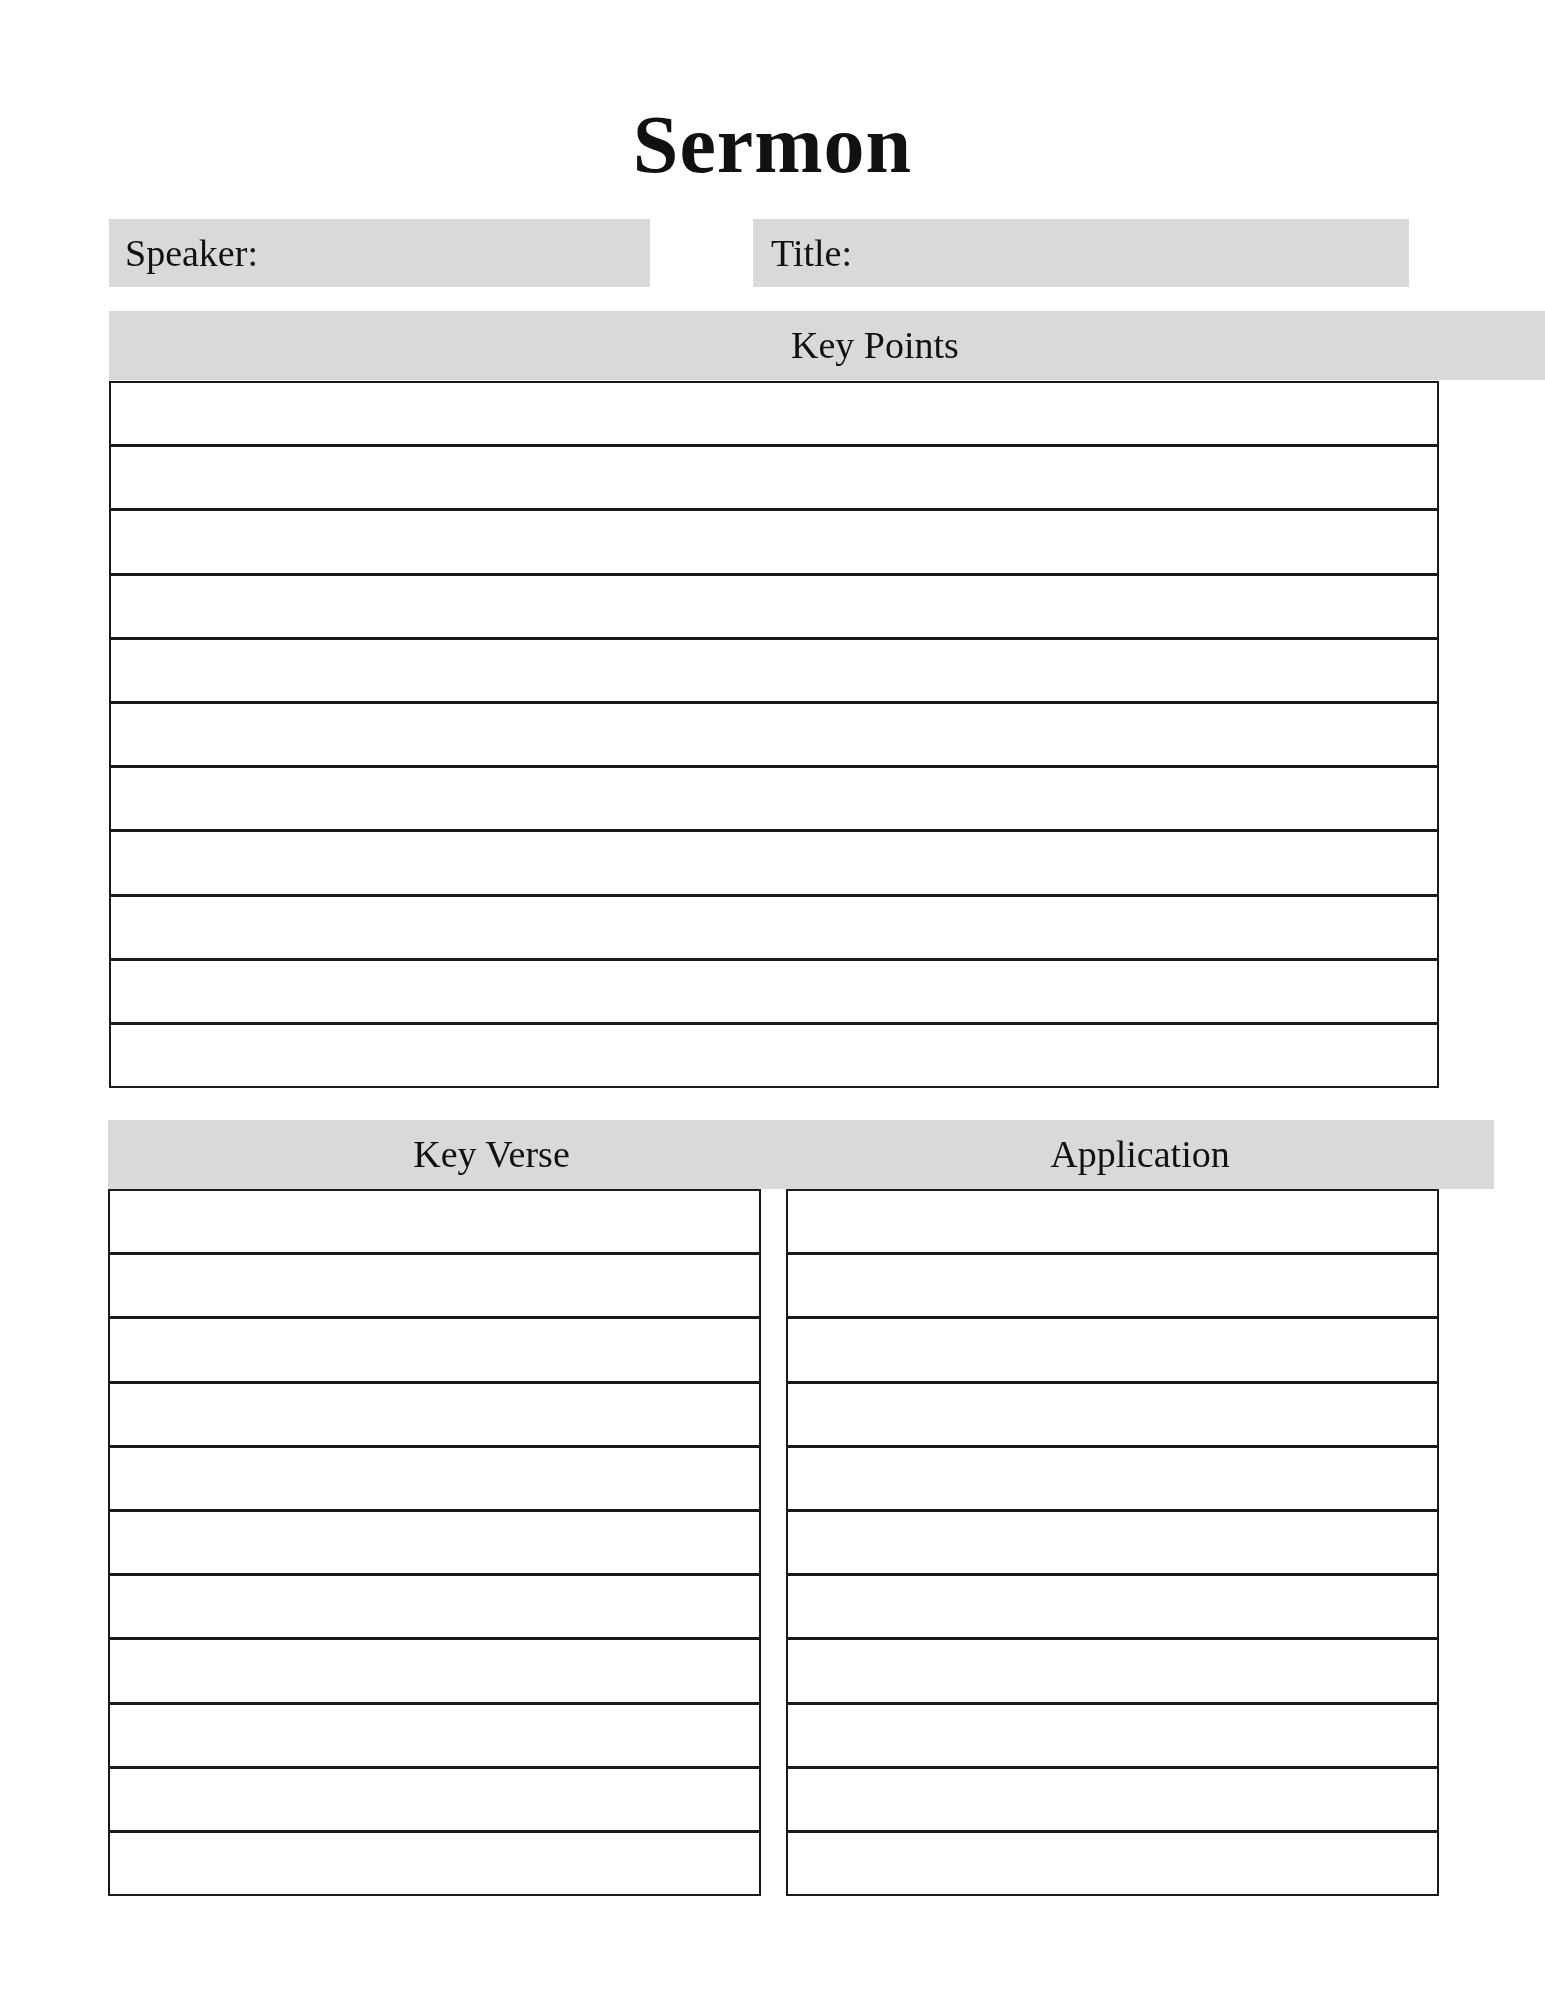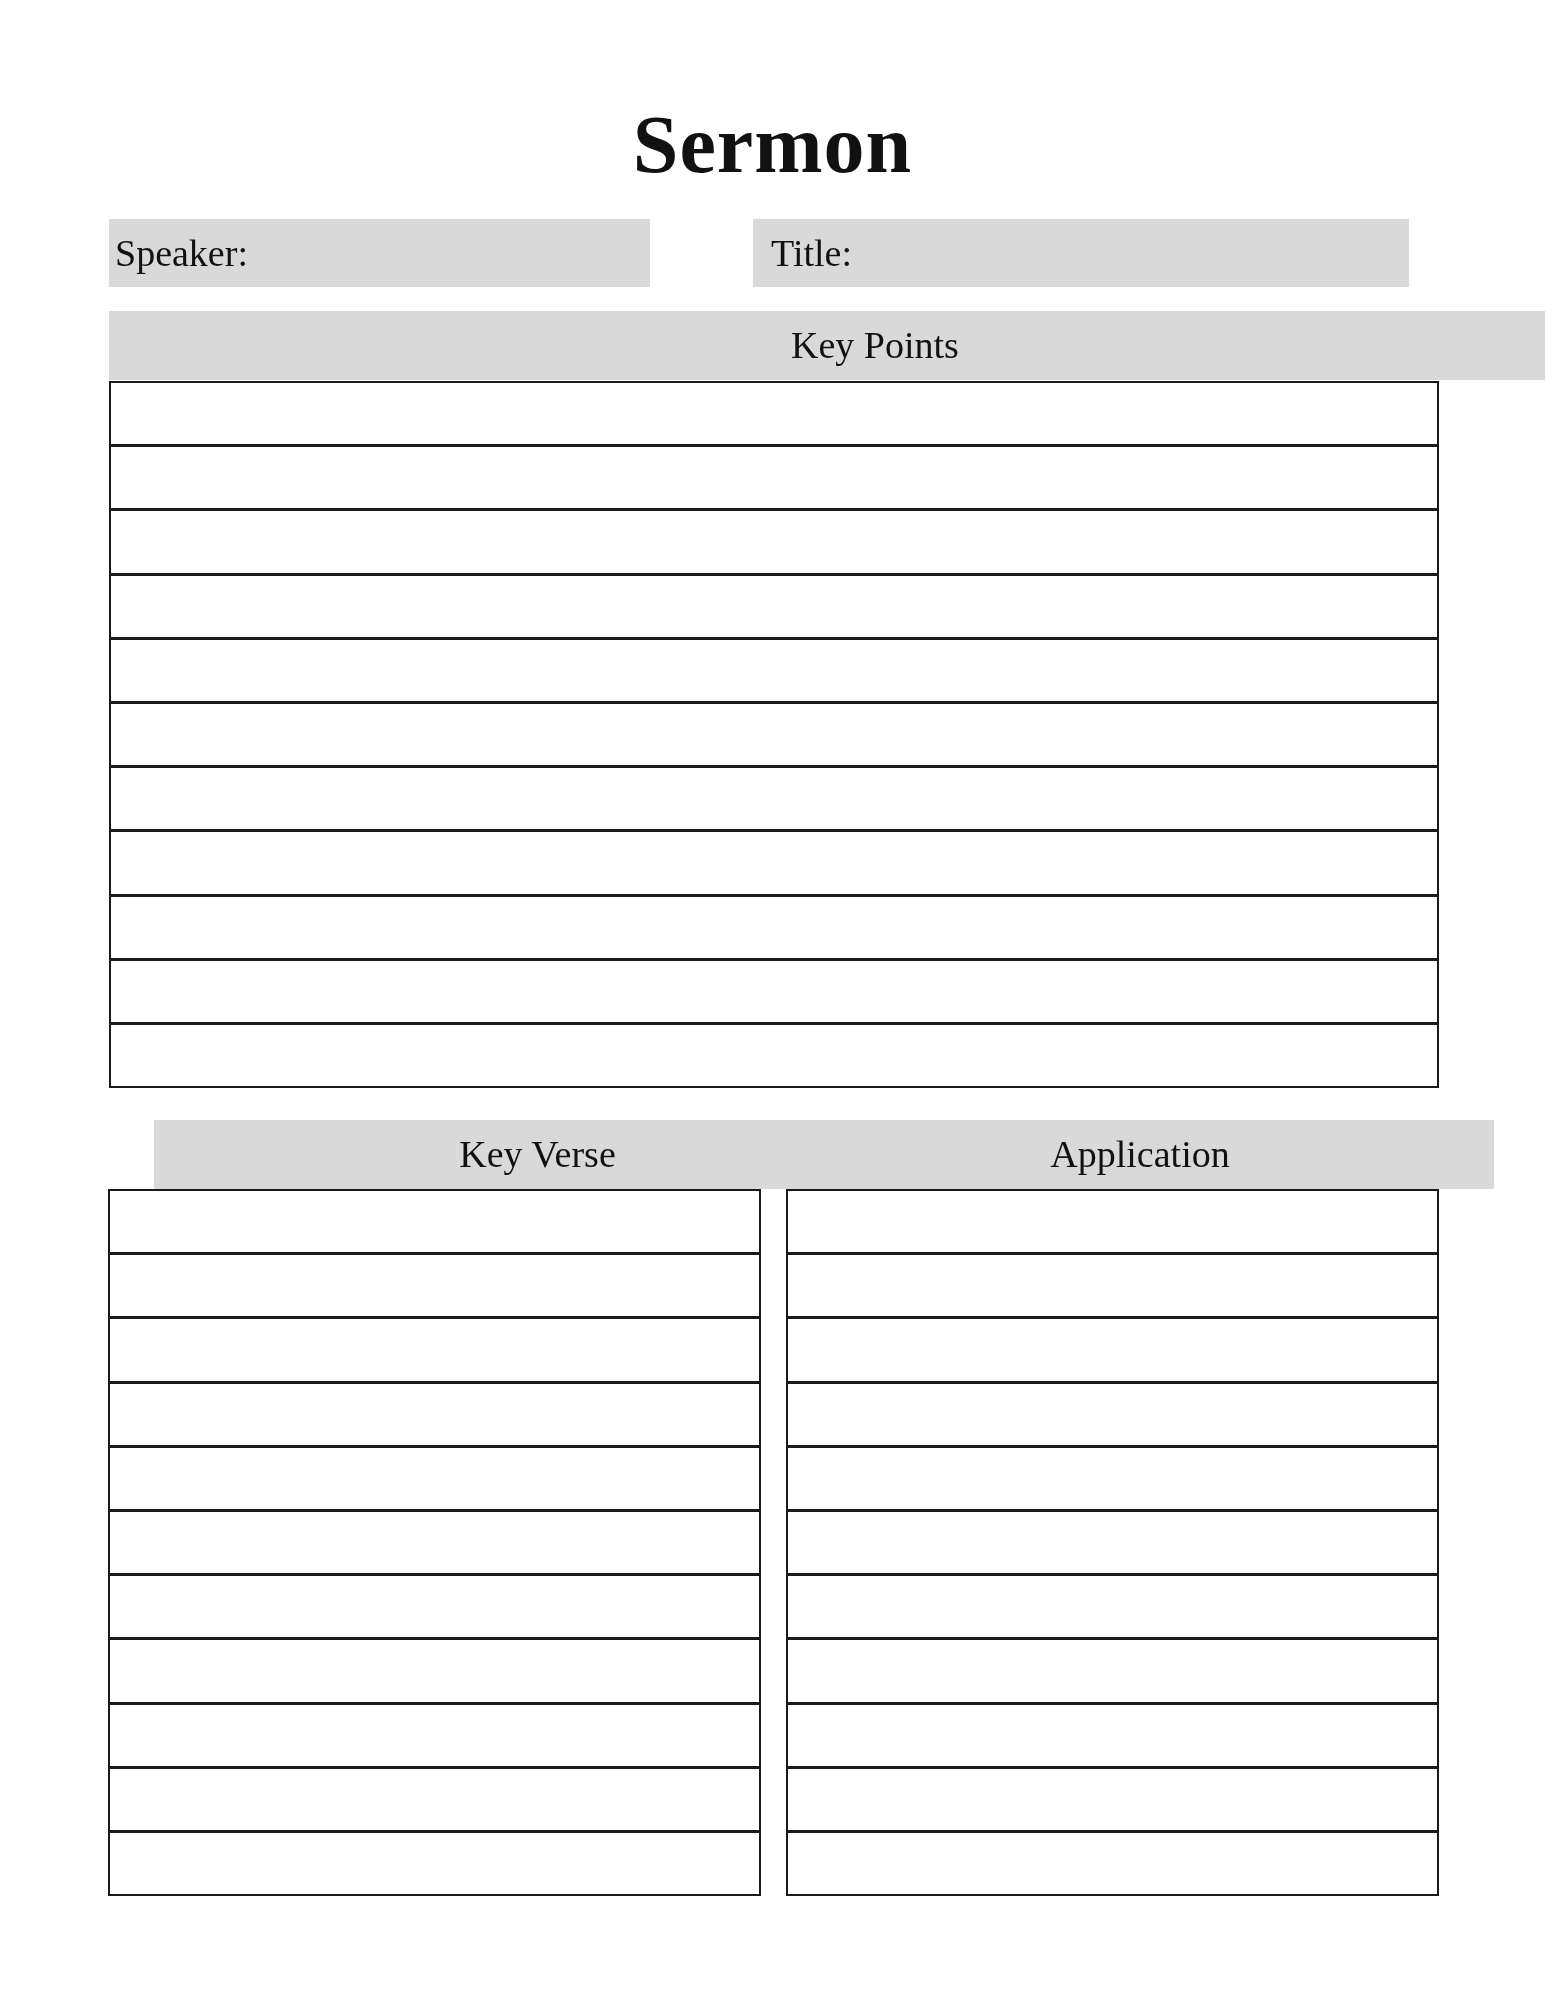--- a/index.html
+++ b/index.html
@@ -2,31 +2,31 @@
 <html><head>
 <meta charset="utf-8">
 <style>
   html, body { margin: 0; padding: 0; background: #ffffff; }
   body { width: 1545px; height: 2000px; position: relative; overflow: hidden;
          font-family: "Liberation Serif", "DejaVu Serif", serif; color: #111; }
   .title { position: absolute; left: 0; width: 1545px; top: 95px; text-align: center;
            font-size: 82px; line-height: 100px; font-weight: bold; letter-spacing: 1px; }
   .field { position: absolute; top: 219px; height: 68px; background: #d9d9d9;
            font-size: 38px; line-height: 68px; box-sizing: border-box; }
-  .field.speaker { left: 109px; width: 541px; padding-left: 6px; }
+  .field.speaker { left: 109px; width: 541px; padding-left: 16px; }
   .field.title-field { left: 753px; width: 656px; padding-left: 18px; }
   .section-header { position: absolute; background: #d9d9d9; text-align: center;
                     font-size: 38px; line-height: 69px; height: 69px; }
   .rows { position: absolute; display: flex; flex-direction: column; }
   .row { box-sizing: border-box; border: 2px solid #1a1a1a; background: #fff;
          height: 65.2px; margin-top: -1px; }
   .row:first-child { margin-top: 0; border-top-width: 2px; }
   .kp-header { left: 109px; top: 311px; width: 1532px; }
   .kp-rows { left: 109px; top: 381px; width: 1330px; }
-  .kv-header { left: 108px; top: 1120px; width: 767px; margin-left: 46px; }
+  .kv-header { left: 108px; top: 1120px; width: 767px; }
   .kv-rows { left: 108px; top: 1189px; width: 653px; }
   .ap-header { left: 786px; top: 1120px; width: 708px; }
   .ap-rows { left: 786px; top: 1189px; width: 653px; }
 </style>
 </head>
 <body>
 
 <div class="title">Sermon</div>
 
 <div class="field speaker">

